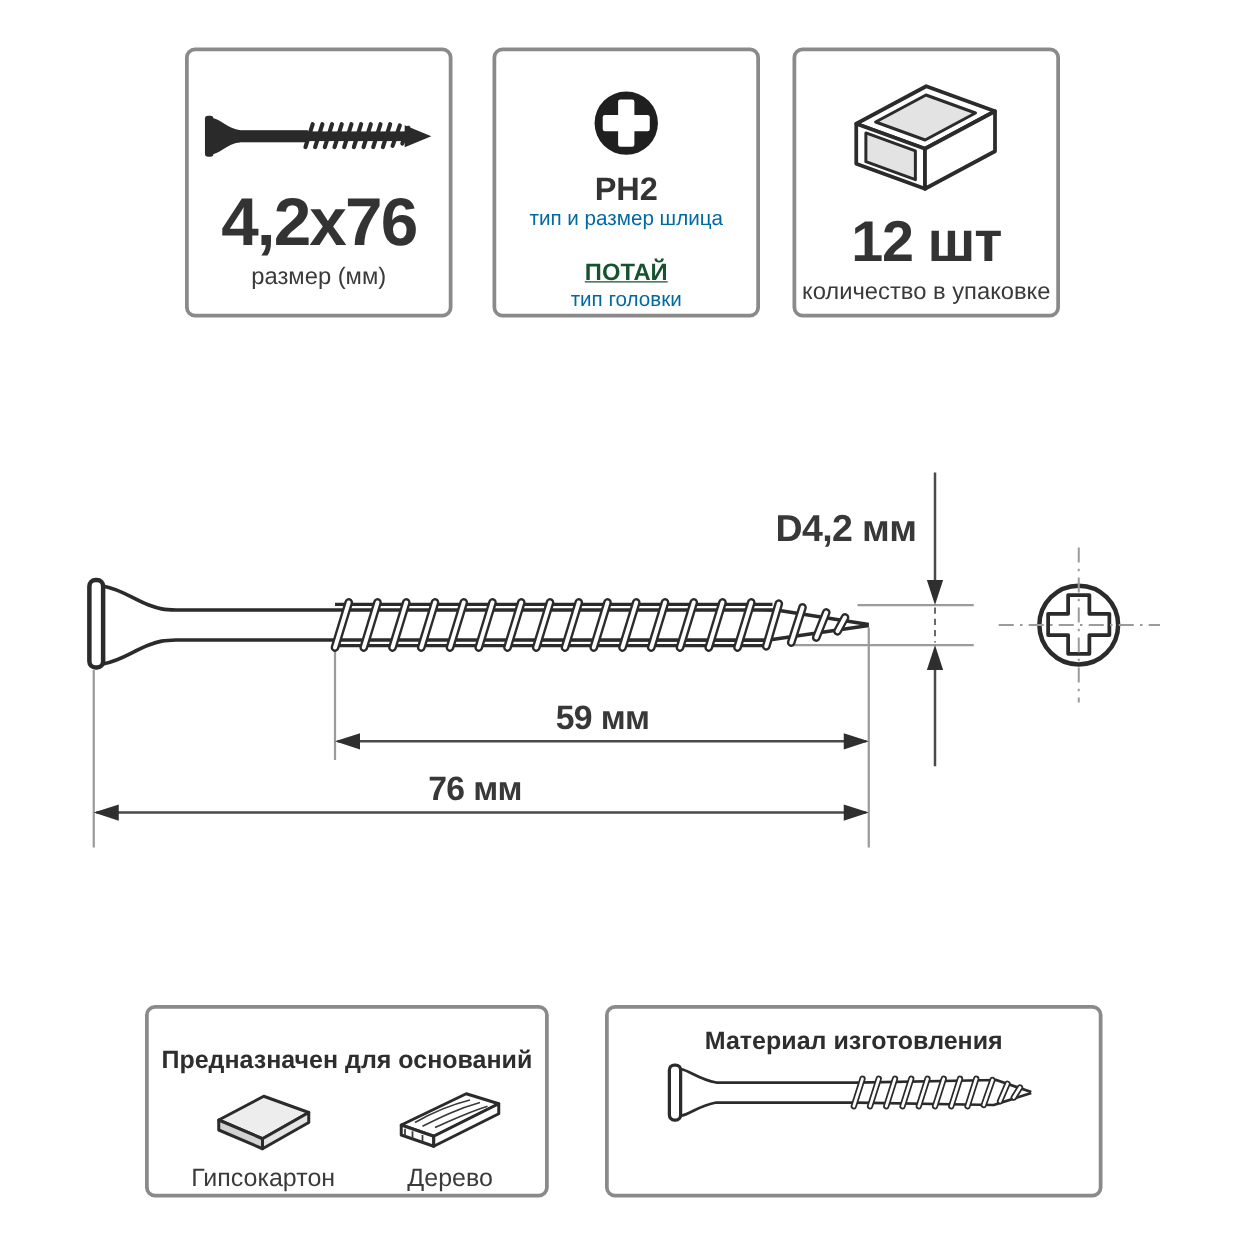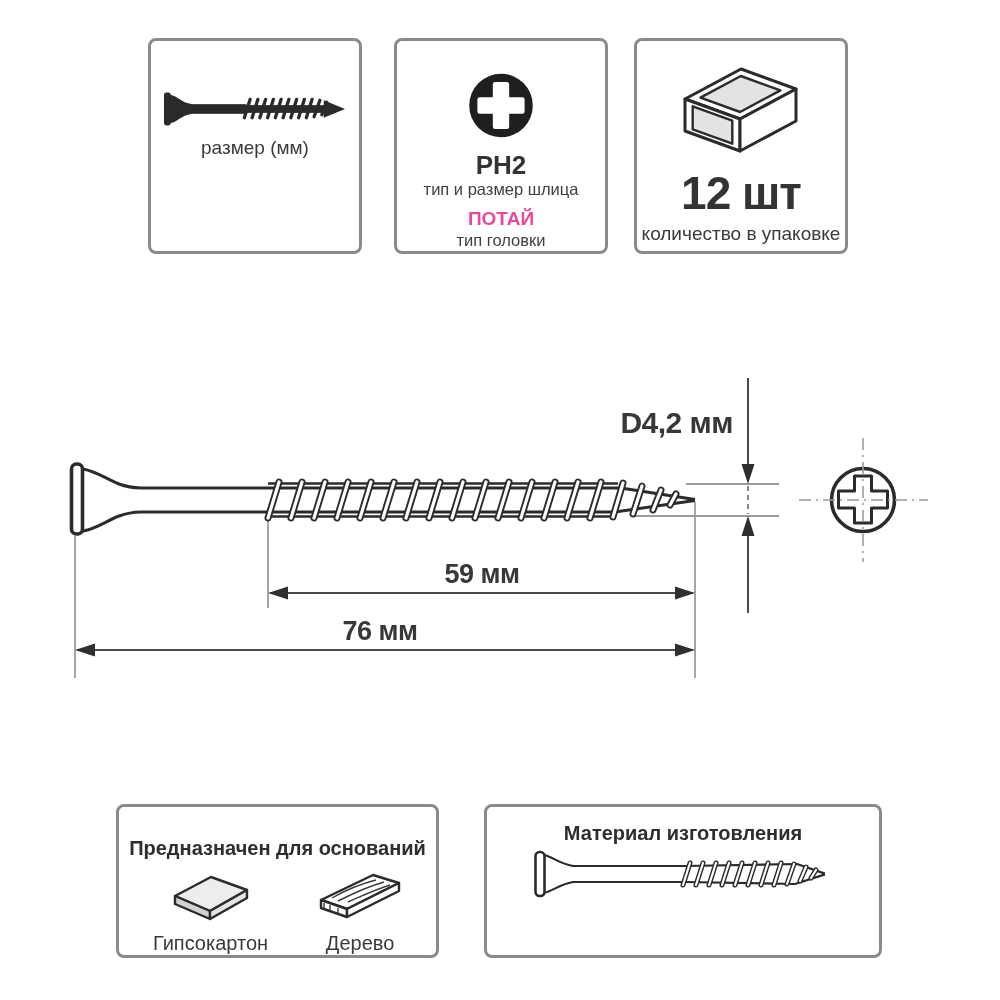--- a/index.html
+++ b/index.html
@@ -7,22 +7,22 @@
         font-family:"Liberation Sans",sans-serif;color:#363636;}
   .card{position:absolute;box-sizing:border-box;border:3px solid #8a8a8a;border-radius:8px;
         background:#fff;display:flex;flex-direction:column;align-items:center;text-align:center;}
   
   .card-size{left:148px;top:38px;width:214px;height:216px;}
   .card-drive{left:394px;top:38px;width:214px;height:216px;}
   .card-qty{left:634px;top:38px;width:214px;height:216px;}
   .spec-value-big{font-size:54px;font-weight:bold;letter-spacing:-1.5px;color:#333;line-height:1;}
   .spec-label{font-size:19px;color:#3a3a3a;line-height:1.2;}
   .drive-value{font-size:26px;font-weight:bold;color:#333;line-height:1.1;}
-  .drive-sub{font-size:16.5px;color:#404040;line-height:1.2;}
-  .drive-head{font-size:19px;font-weight:bold;color:#ec4899;line-height:1.2;margin-top:9px;}
+  .drive-sub{font-size:16.5px;color:#0369a1;line-height:1.2;}
+  .drive-head{font-size:19px;font-weight:bold;color:#14532d;line-height:1.2;margin-top:23px;text-decoration:underline;}
   .qty-value{font-size:46px;font-weight:bold;letter-spacing:-1px;color:#333;line-height:1;}
   
   .card-bases{left:116px;top:804px;width:323px;height:154px;justify-content:flex-end;}
   .card-material{left:484px;top:804px;width:398px;height:154px;}
   .card-title{font-size:20px;font-weight:bold;color:#2e2e2e;margin-top:15px;line-height:1.1;}
   .bases-row{display:flex;gap:50px;align-items:flex-end;margin-top:10px;}
   .base-item{display:flex;flex-direction:column;align-items:center;gap:9px;}
   .base-label{font-size:20px;color:#3a3a3a;}
   .material-desc{font-size:21px;color:#3a3a3a;margin-top:4px;}
   .drawing-svg{position:absolute;left:0;top:0;width:1000px;height:1000px;}
@@ -49,20 +49,21 @@
           <line x1="108" y1="31" x2="114" y2="12"></line>
         <line x1="116" y1="31" x2="122" y2="12"></line>
           <line x1="124" y1="31" x2="130" y2="12"></line>
         <line x1="132" y1="31" x2="138" y2="12"></line>
           <line x1="140" y1="31" x2="146" y2="12"></line>
         <line x1="148" y1="31" x2="154" y2="12"></line>
           <line x1="156" y1="30" x2="162" y2="13"></line>
         <line x1="164" y1="28" x2="169" y2="15"></line>
       </g>
     </svg>
+    <div class="spec-value-big" style="margin-top:20px">4,2x76</div>
     <div class="spec-label" style="margin-top:6px">размер (мм)</div>
   </div>
 
   <div class="card card-drive">
     <svg width="72" height="72" viewBox="0 0 76 76" style="margin-top:30px">
       <circle cx="38" cy="38" r="35" fill="#1f1f1f"></circle>
       <rect x="12" y="29" width="52" height="18" rx="2.5" fill="#fff"></rect>
       <rect x="29" y="12" width="18" height="52" rx="2.5" fill="#fff"></rect>
     </svg>
     <div class="drive-value" style="margin-top:11px">PH2</div>

